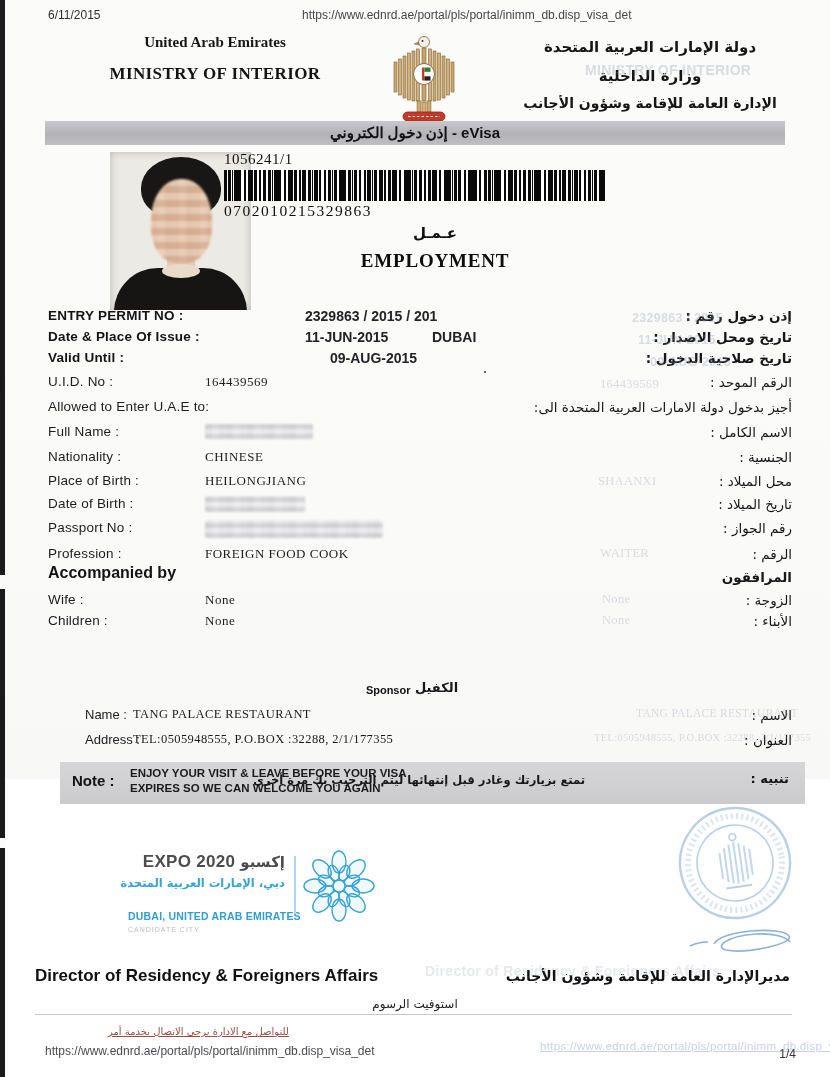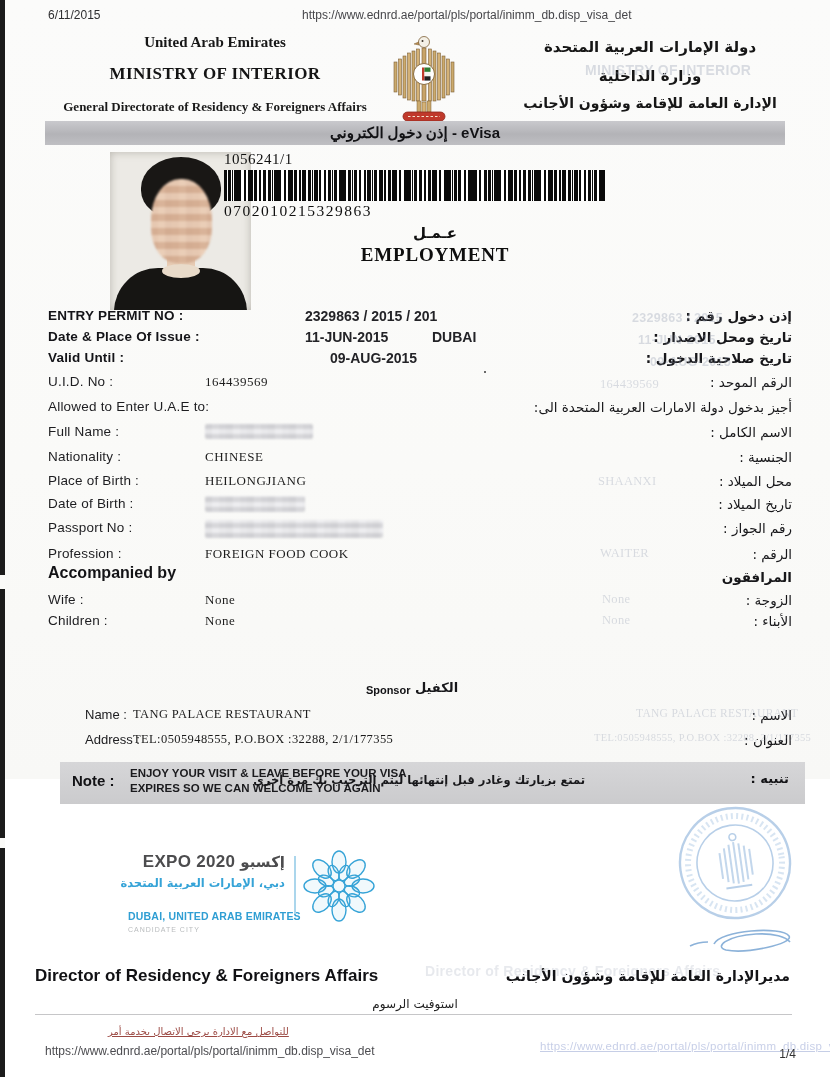--- a/index.html
+++ b/index.html
@@ -38,21 +38,21 @@
   
   .serial{left:224px;top:151px;font:15px "Liberation Serif",serif;color:#111;letter-spacing:.5px;}
   .barcode{left:224px;top:170px;width:381px;height:31px;background-color:#fff;
     background-image:repeating-linear-gradient(90deg,#090909 0 2px,transparent 2px 5px),
                      repeating-linear-gradient(90deg,#090909 0 1px,transparent 1px 8px),
                      repeating-linear-gradient(90deg,#090909 0 3px,transparent 3px 13px),
                      repeating-linear-gradient(90deg,#090909 0 1px,transparent 1px 4px);}
   .bcnum{left:224px;top:202px;font:15.5px "Liberation Serif",serif;color:#101010;letter-spacing:1.5px;}
   .vtype{left:300px;top:224px;width:270px;text-align:center;}
   .vtype .tar{font:bold 15px "DejaVu Sans",sans-serif;color:#101010;direction:rtl;}
-  .vtype .ten{font:bold 19px "Liberation Serif",serif;color:#0e0e0e;letter-spacing:.8px;margin-top:2px;}
+  .vtype .ten{font:bold 19px "Liberation Serif",serif;color:#0e0e0e;letter-spacing:.8px;margin-top:8px;}
   
   .row{position:absolute;left:0;top:0;width:830px;height:20px;}
   .lbl{position:absolute;left:48px;font-size:13.5px;color:#1d1d20;letter-spacing:.2px;}
   .lbl.b{font-weight:bold;color:#141418;}
   .val-s{position:absolute;left:205px;font:13px "Liberation Serif",serif;color:#1c1c1c;letter-spacing:.5px;}
   .val-b{position:absolute;left:305px;font-weight:bold;font-size:14px;color:#232327;}
   .arl{position:absolute;right:38px;font-family:"DejaVu Sans",sans-serif;direction:rtl;font-size:13.5px;color:#17171a;}
   .arl.b{font-weight:bold;}
   .redact{position:absolute;border-radius:2px;
     background:repeating-linear-gradient(0deg,rgba(208,208,211,.75) 0 5px,rgba(238,238,240,.75) 5px 10px),
@@ -106,21 +106,20 @@
   </div>
   <div class="speck" style="left:447px;top:136px;"></div>
   <div class="speck" style="left:484px;top:371px;width:2px;height:2px;"></div>
 
   <div class="abs pdate">6/11/2015</div>
   <div class="abs purl">https://www.ednrd.ae/portal/pls/portal/inimm_db.disp_visa_det</div>
 
   <div class="abs hdr-left">
     <div class="l1">United Arab Emirates</div>
     <div class="l2">MINISTRY OF INTERIOR</div>
-    <div class="l3">General Directorate of Residency &amp; Foreigners Affairs</div>
   </div>
 
   <div class="abs" style="left:386px;top:34px;width:76px;height:90px;">
     <svg width="76" height="90" viewBox="0 0 76 90">
       <g stroke="#7d5f36" stroke-width="0.6">
         <rect x="8" y="28" width="3" height="30" fill="#cbaa6d"></rect>
         <rect x="12.5" y="25" width="3" height="36" fill="#d4b277"></rect>
         <rect x="17" y="22" width="3" height="42" fill="#cbaa6d"></rect>
         <rect x="21.5" y="19" width="3" height="47" fill="#d4b277"></rect>
         <rect x="26" y="17" width="3" height="50" fill="#cbaa6d"></rect>

